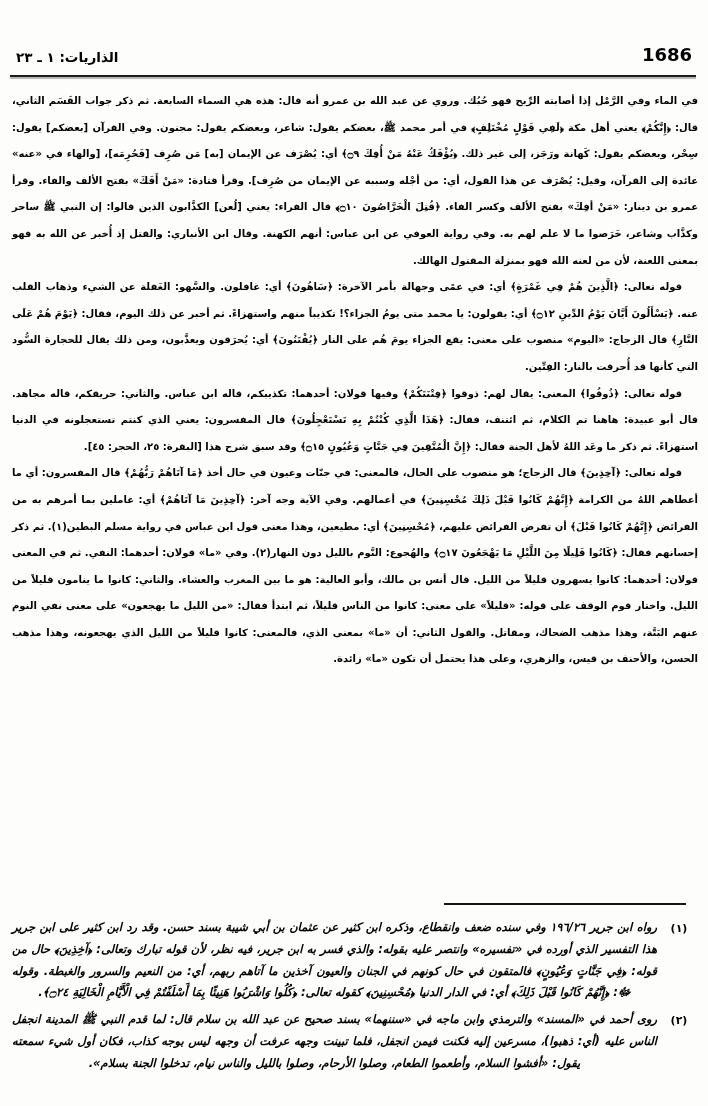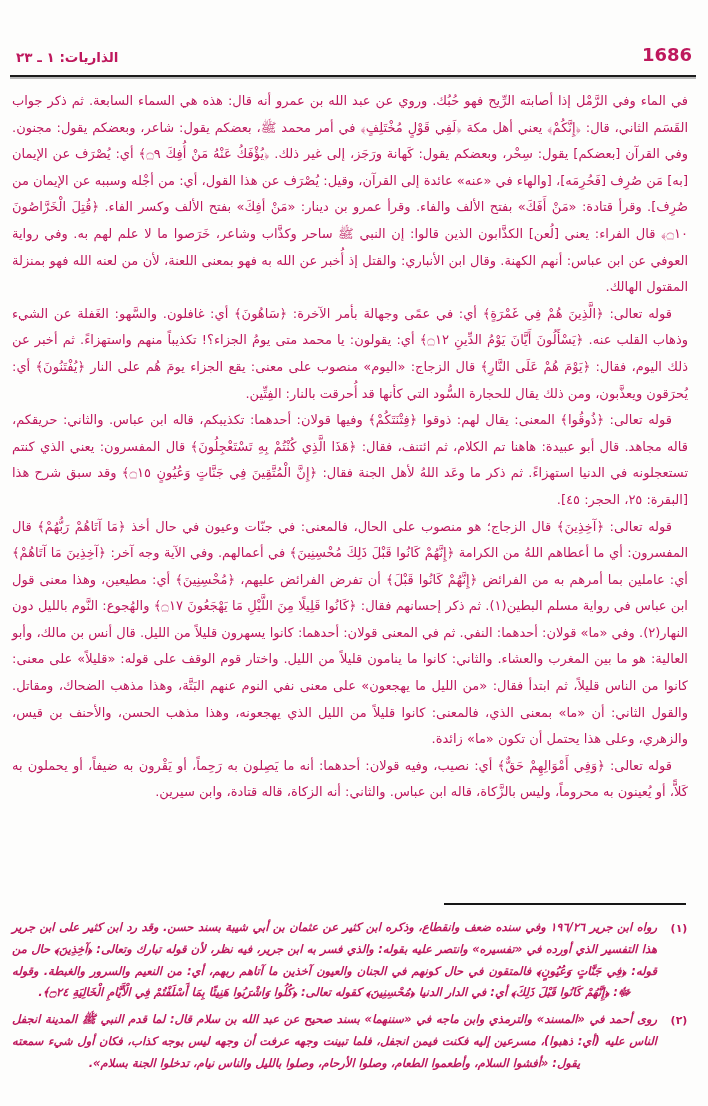--- a/index.html
+++ b/index.html
@@ -3,41 +3,41 @@
 <meta charset="utf-8">
 <style>
   html,body{margin:0;padding:0;}
   .page{
     position:relative;
     width:708px;height:1106px;
     background:#fdfdfc;
     overflow:hidden;
     box-sizing:border-box;
     font-family:"DejaVu Sans", sans-serif;
-    color:#be185d;
+    color:#000000;
   }
   
   .header{
     position:absolute;top:44px;left:16px;right:16px;
     display:flex;justify-content:space-between;align-items:flex-end;
     direction:ltr;
   }
   .surah-range{font-size:13.5px;font-weight:bold;letter-spacing:.3px;}
   .page-number{font-size:18px;font-weight:bold;}
   .header-rule{
     position:absolute;top:75px;left:10px;right:12px;height:2px;
     background:#1c1c1c;
     box-shadow:0 2px 0 rgba(28,28,28,.30);
   }
   
   .body-text{
-    position:absolute;top:88px;right:20px;left:12px;
+    position:absolute;top:88px;right:10px;left:12px;
     direction:rtl;
     text-align:justify;
-    font-size:13px;line-height:26.6px;font-weight:normal;
+    font-size:10px;line-height:26.6px;font-weight:bold;
   }
   .para{margin:0;padding:0;}
   .para.indent{text-indent:16px;}
   
   .fn-sep{
     position:absolute;top:903px;right:22px;width:242px;height:2px;
     background:#161616;
   }
   .footnotes{
     position:absolute;top:917px;right:14px;left:12px;
@@ -57,21 +57,20 @@
     <span class="surah-range">الذاريات: ١ ـ ٢٣</span>
     <span class="page-number">1686</span>
   </div>
   <div class="header-rule"></div>
 
   <div class="body-text">
     <p class="para">في الماء وفي الرَّمْل إذا أصابته الرِّيح فهو حُبُك. وروي عن عبد الله بن عمرو أنه قال: هذه هي السماء السابعة. ثم ذكر جواب القَسَم الثاني، قال: ﴿إِنَّكُمْ﴾ يعني أهل مكة ﴿لَفِي قَوْلٍ مُخْتَلِفٍ﴾ في أمر محمد ﷺ، بعضكم يقول: شاعر، وبعضكم يقول: مجنون. وفي القرآن [بعضكم] يقول: سِحْر، وبعضكم يقول: كَهانة ورَجَز، إلى غير ذلك. ﴿يُؤْفَكُ عَنْهُ مَنْ أُفِكَ ۝٩﴾ أي: يُصْرَف عن الإيمان [به] مَن صُرِف [فَحُرِمَه]، [والهاء في «عنه» عائدة إلى القرآن، وقيل: يُصْرَف عن هذا القول، أي: من أجْله وسببه عن الإيمان من صُرِف]. وقرأ قتادة: «مَنْ أَفَكَ» بفتح الألف والفاء. وقرأ عمرو بن دينار: «مَنْ أفِكَ» بفتح الألف وكسر الفاء. ﴿قُتِلَ الْخَرَّاصُونَ ۝١٠﴾ قال الفراء: يعني [لُعن] الكذَّابون الذين قالوا: إن النبي ﷺ ساحر وكذَّاب وشاعر، خَرَصوا ما لا علم لهم به. وفي رواية العوفي عن ابن عباس: أنهم الكهنة. وقال ابن الأنباري: والقتل إذ أُخبر عن الله به فهو بمعنى اللعنة، لأن من لعنه الله فهو بمنزلة المقتول الهالك.</p>
     <p class="para indent">قوله تعالى: ﴿الَّذِينَ هُمْ فِي غَمْرَةٍ﴾ أي: في عمًى وجهالة بأمر الآخرة: ﴿سَاهُونَ﴾ أي: غافلون. والسَّهو: الغَفلة عن الشيء وذهاب القلب عنه. ﴿يَسْأَلُونَ أَيَّانَ يَوْمُ الدِّينِ ۝١٢﴾ أي: يقولون: يا محمد متى يومُ الجزاء؟! تكذيباً منهم واستهزاءً. ثم أخبر عن ذلك اليوم، فقال: ﴿يَوْمَ هُمْ عَلَى النَّارِ﴾ قال الزجاج: «اليوم» منصوب على معنى: يقع الجزاء يومَ هُم على النار ﴿يُفْتَنُونَ﴾ أي: يُحرَقون ويعذَّبون، ومن ذلك يقال للحجارة السُّود التي كأنها قد أُحرقت بالنار: الفِتِّين.</p>
     <p class="para indent">قوله تعالى: ﴿ذُوقُوا﴾ المعنى: يقال لهم: ذوقوا ﴿فِتْنَتَكُمْ﴾ وفيها قولان: أحدهما: تكذيبكم، قاله ابن عباس. والثاني: حريقكم، قاله مجاهد. قال أبو عبيدة: هاهنا تم الكلام، ثم ائتنف، فقال: ﴿هَذَا الَّذِي كُنْتُمْ بِهِ تَسْتَعْجِلُونَ﴾ قال المفسرون: يعني الذي كنتم تستعجلونه في الدنيا استهزاءً. ثم ذكر ما وعَد اللهُ لأهل الجنة فقال: ﴿إِنَّ الْمُتَّقِينَ فِي جَنَّاتٍ وَعُيُونٍ ۝١٥﴾ وقد سبق شرح هذا [البقرة: ٢٥، الحجر: ٤٥].</p>
     <p class="para indent">قوله تعالى: ﴿آخِذِينَ﴾ قال الزجاج؛ هو منصوب على الحال، فالمعنى: في جنّات وعيون في حال أخذ ﴿مَا آتَاهُمْ رَبُّهُمْ﴾ قال المفسرون: أي ما أعطاهم اللهُ من الكرامة ﴿إِنَّهُمْ كَانُوا قَبْلَ ذَلِكَ مُحْسِنِينَ﴾ في أعمالهم. وفي الآية وجه آخر: ﴿آخِذِينَ مَا آتَاهُمْ﴾ أي: عاملين بما أمرهم به من الفرائض ﴿إِنَّهُمْ كَانُوا قَبْلَ﴾ أن تفرض الفرائض عليهم، ﴿مُحْسِنِينَ﴾ أي: مطيعين، وهذا معنى قول ابن عباس في رواية مسلم البطين(١). ثم ذكر إحسانهم فقال: ﴿كَانُوا قَلِيلًا مِنَ اللَّيْلِ مَا يَهْجَعُونَ ۝١٧﴾ والهُجوع: النَّوم بالليل دون النهار(٢). وفي «ما» قولان: أحدهما: النفي. ثم في المعنى قولان: أحدهما: كانوا يسهرون قليلاً من الليل. قال أنس بن مالك، وأبو العالية: هو ما بين المغرب والعشاء. والثاني: كانوا ما ينامون قليلاً من الليل. واختار قوم الوقف على قوله: «قليلاً» على معنى: كانوا من الناس قليلاً، ثم ابتدأ فقال: «من الليل ما يهجعون» على معنى نفي النوم عنهم البَتَّة، وهذا مذهب الضحاك، ومقاتل. والقول الثاني: أن «ما» بمعنى الذي، فالمعنى: كانوا قليلاً من الليل الذي يهجعونه، وهذا مذهب الحسن، والأحنف بن قيس، والزهري، وعلى هذا يحتمل أن تكون «ما» زائدة.</p>
-    <p class="para indent">قوله تعالى: ﴿وَفِي أَمْوَالِهِمْ حَقٌّ﴾ أي: نصيب، وفيه قولان: أحدهما: أنه ما يَصِلون به رَحِماً، أو يَقْرون به ضيفاً، أو يحملون به كَلاًّ، أو يُعينون به محروماً، وليس بالزَّكاة، قاله ابن عباس. والثاني: أنه الزكاة، قاله قتادة، وابن سيرين.</p>
   </div>
 
   <div class="fn-sep"></div>
 
   <div class="footnotes">
     <div class="footnote">
       <span class="fn-marker">(١)</span>
       <div class="fn-text">رواه ابن جرير ١٩٦/٢٦ وفي سنده ضعف وانقطاع، وذكره ابن كثير عن عثمان بن أبي شيبة بسند حسن. وقد رد ابن كثير على ابن جرير هذا التفسير الذي أورده في «تفسيره» وانتصر عليه بقوله: والذي فسر به ابن جرير، فيه نظر، لأن قوله تبارك وتعالى: ﴿آخِذِينَ﴾ حال من قوله: ﴿فِي جَنَّاتٍ وَعُيُونٍ﴾ فالمتقون في حال كونهم في الجنان والعيون آخذين ما آتاهم ربهم، أي: من النعيم والسرور والغبطة. وقوله ﷻ: ﴿إِنَّهُمْ كَانُوا قَبْلَ ذَلِكَ﴾ أي: في الدار الدنيا ﴿مُحْسِنِينَ﴾ كقوله تعالى: ﴿كُلُوا وَاشْرَبُوا هَنِيئًا بِمَا أَسْلَفْتُمْ فِي الْأَيَّامِ الْخَالِيَةِ ۝٢٤﴾.</div>
     </div>
     <div class="footnote">

